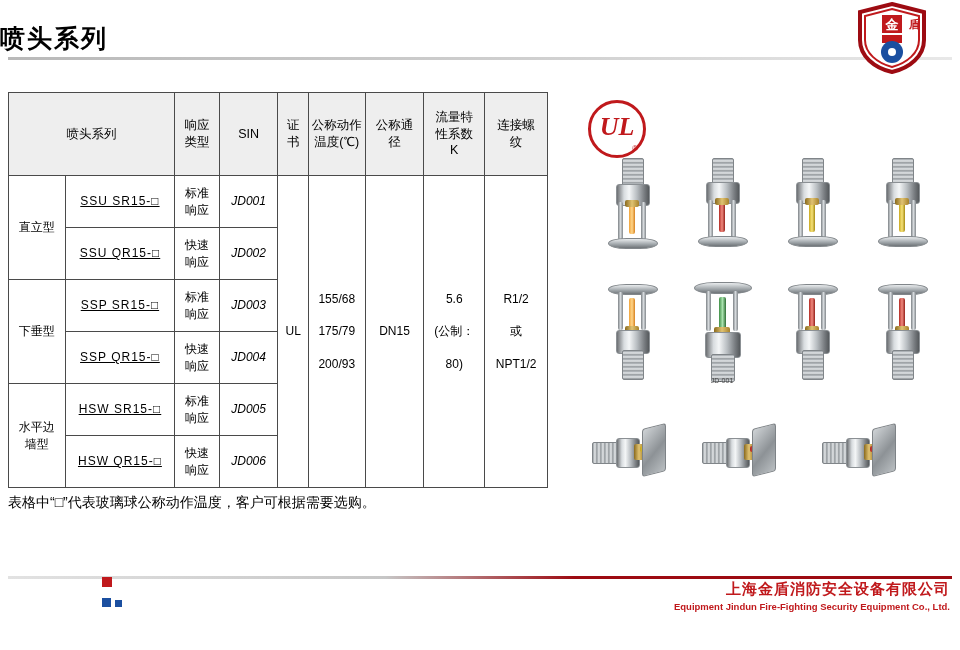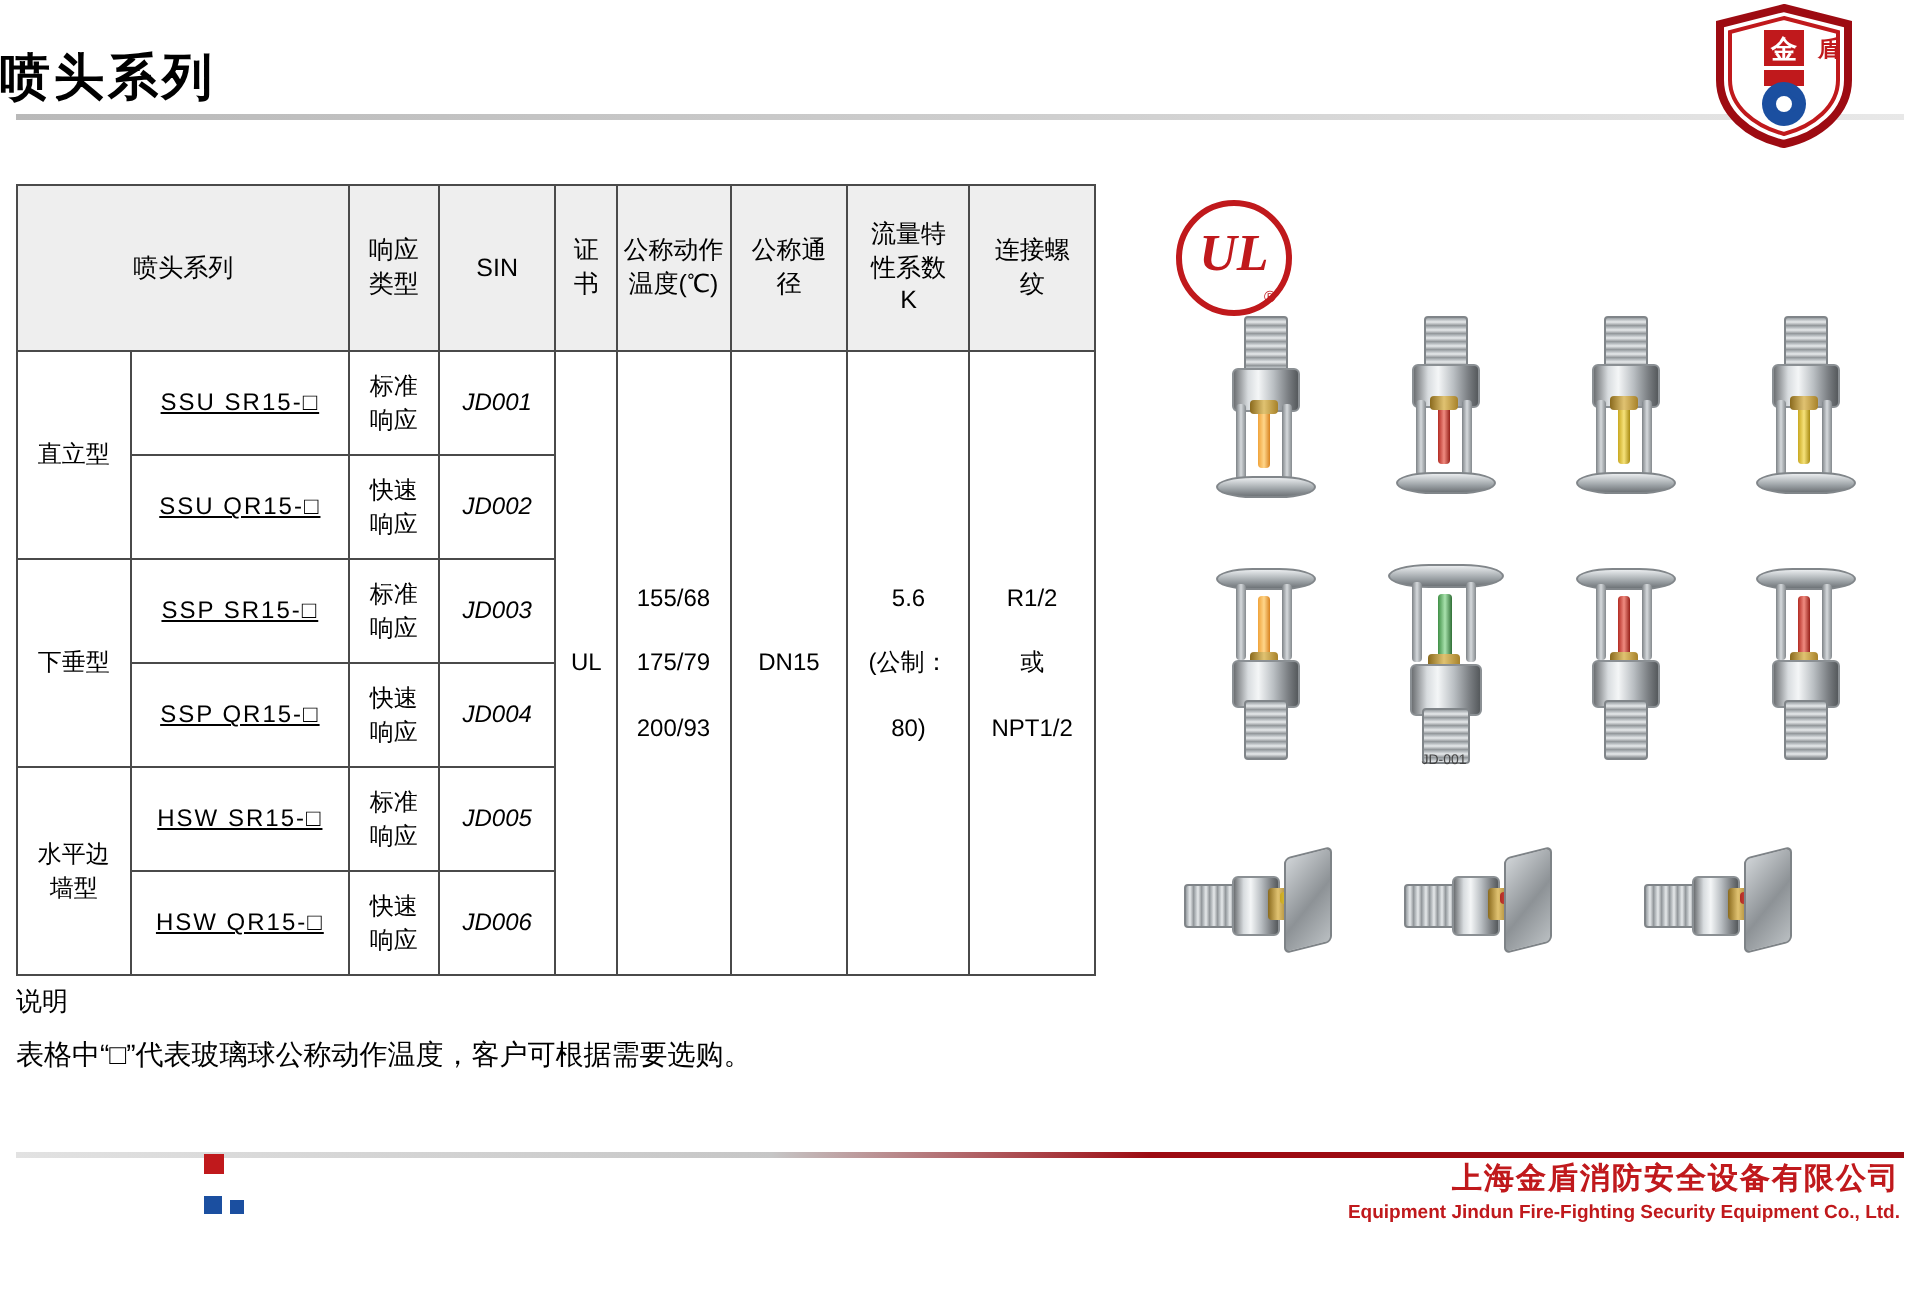--- a/index.html
+++ b/index.html
@@ -344,21 +344,20 @@
     </tr>
     <tr class="row-h">
       <td class="cell-model">HSW QR15-□</td>
       <td class="cell-resp">快速<br>响应</td>
       <td class="cell-sin">JD006</td>
     </tr>
   </tbody>
 </table>
 
 <div class="notes">
-  <div class="notes-title">说明</div>
   <div class="notes-body">表格中“□”代表玻璃球公称动作温度，客户可根据需要选购。</div>
 </div>
 
 <div class="product-area">
 
   <div class="ul-mark">
     <div class="ul-circle"></div>
     <div class="ul-text">UL</div>
     <div class="ul-reg">®</div>
   </div>

